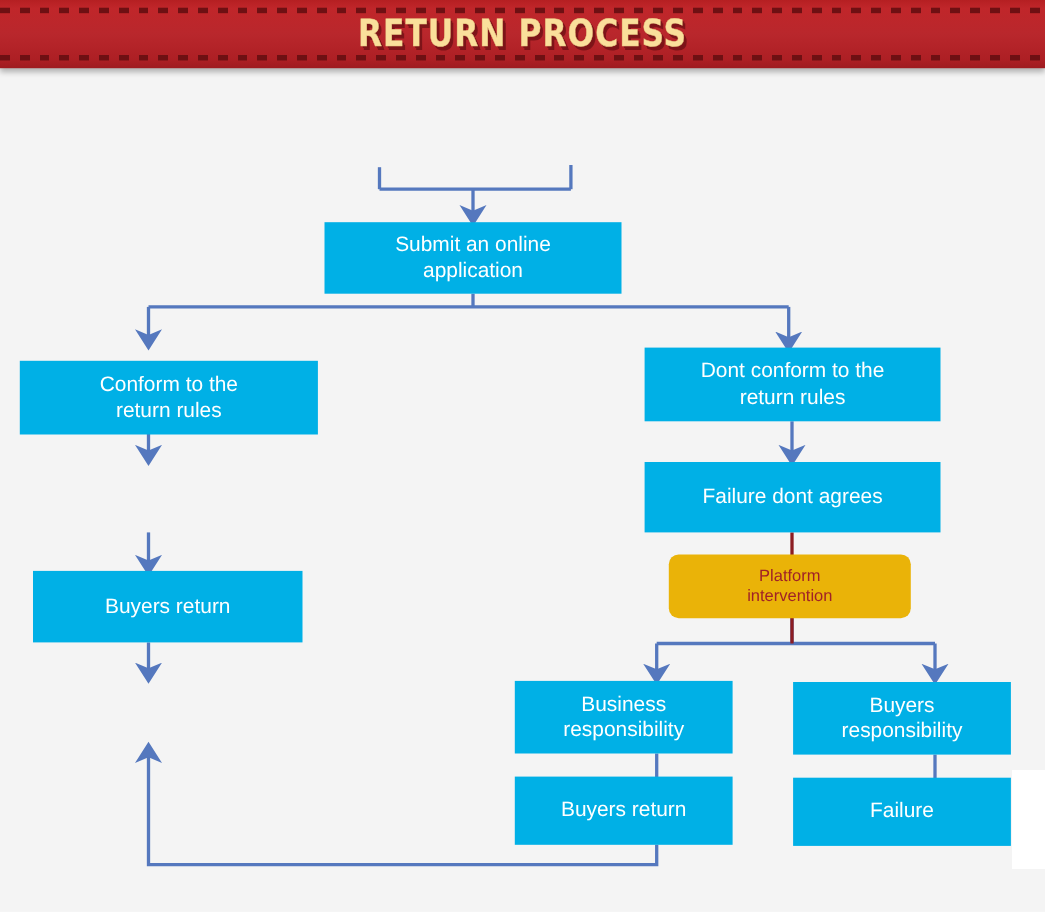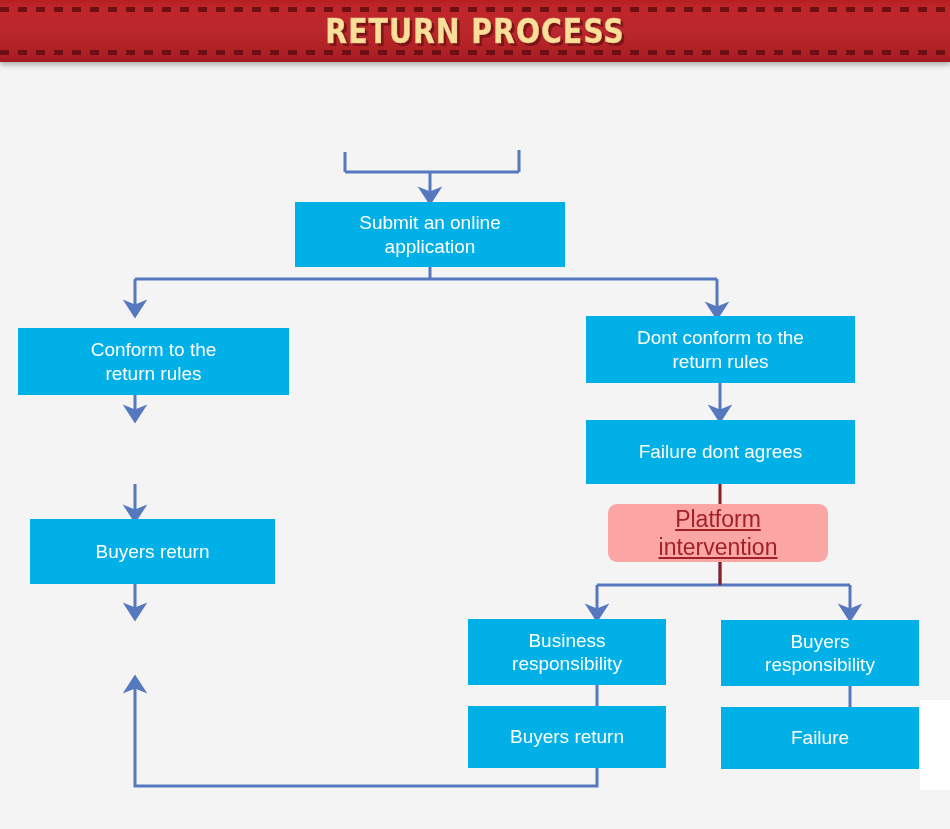--- a/index.html
+++ b/index.html
@@ -51,22 +51,22 @@
   
   .node{
     position:absolute;
     display:flex; align-items:center; justify-content:center; text-align:center;
     color:#ffffff; font-size:19px; line-height:1.22;
     background:#00b0e6;
     padding:2px 6px;
   }
   .node.two-line{ font-size:19px; }
   .node.yellow{
-    background:#fca5a5; color:#a02227; border-radius:9px;
-    font-size:23px; z-index:4;text-decoration:underline;
+    background:#eab308; color:#a02227; border-radius:9px;
+    font-size:15px; z-index:4;
   }
 </style>
 </head>
 <body>
 
 <div id="page">
 
   <div id="banner">
     <div id="banner-title">RETURN PROCESS</div>
   </div>

